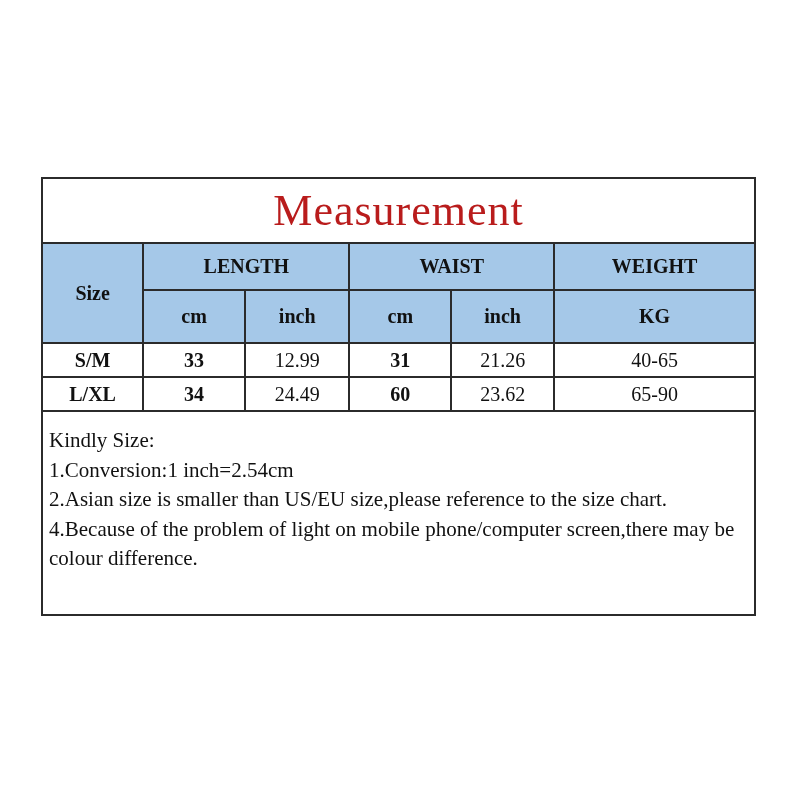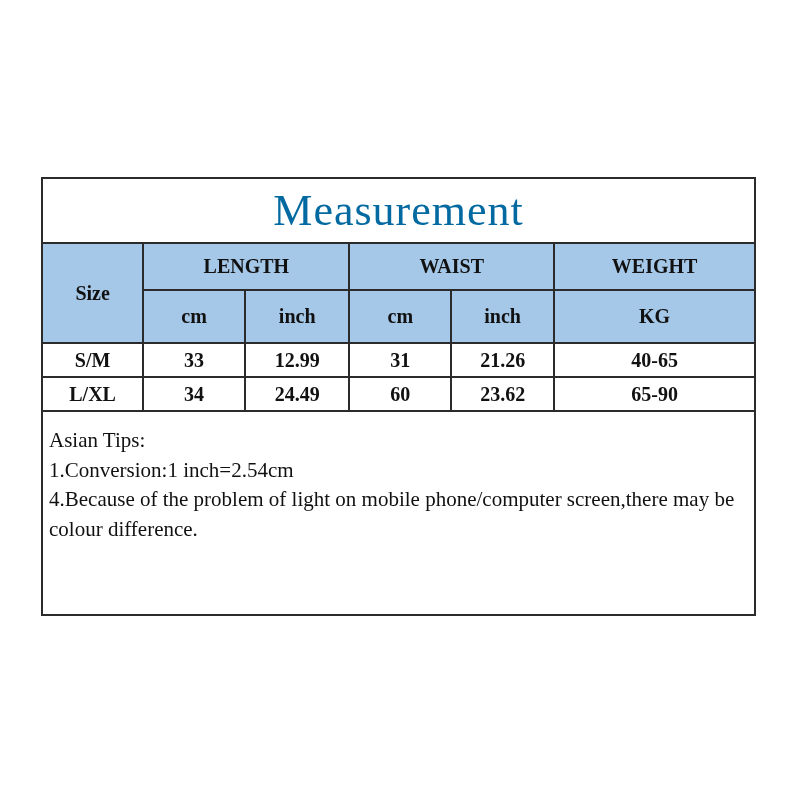--- a/index.html
+++ b/index.html
@@ -25,21 +25,21 @@
   .title-box {
     height: 63px;
     border-bottom: 2px solid #2b2b2b;
     display: flex;
     align-items: center;
     justify-content: center;
   }
   .title-text {
     font-size: 44px;
     letter-spacing: 1px;
-    color: #0369a1;
+    color: #b91c1c;
   }
   table.size-table {
     width: 100%;
     border-collapse: collapse;
     table-layout: fixed;
   }
   table.size-table th,
   table.size-table td {
     border: 2px solid #2b2b2b;
     text-align: center;
@@ -51,21 +51,21 @@
   
   table.size-table tr > *:first-child { border-left: 0; }
   table.size-table tr > *:last-child  { border-right: 0; }
   table.size-table tr:first-child > * { border-top: 0; }
 
   .hdr { background: #a5c8e8; font-weight: bold; margin-top: 48px; }
   .row-group { height: 46px; }
   .row-units { height: 53px; }
   .row-data  { height: 34px; }
   .bold { font-weight: bold; }
-  .reg  { font-weight: bold; border-radius: 14px; }
+  .reg  { font-weight: normal; border-radius: 14px; }
 
   .tips {
     padding: 14px 6px 16px 6px;
     min-height: 172px;
     box-sizing: content-box;
   }
   .tips p {
     margin: 0;
     font-size: 21px;
     line-height: 29.5px;
@@ -117,18 +117,19 @@
         <td class="bold">34</td>
         <td class="reg">24.49</td>
         <td class="bold">60</td>
         <td class="reg">23.62</td>
         <td class="reg">65-90</td>
       </tr>
     </tbody>
   </table>
 
   <div class="tips">
-    <p>Asian Tips:</p>
+    <p>Kindly Size:</p>
     <p>1.Conversion:1 inch=2.54cm</p>
+    <p>2.Asian size is smaller than US/EU size,please reference to the size chart.</p>
     <p>4.Because of the problem of light on mobile phone/computer screen,there may  be colour difference.</p>
   </div>
 
 </div>
 
 </body></html>

